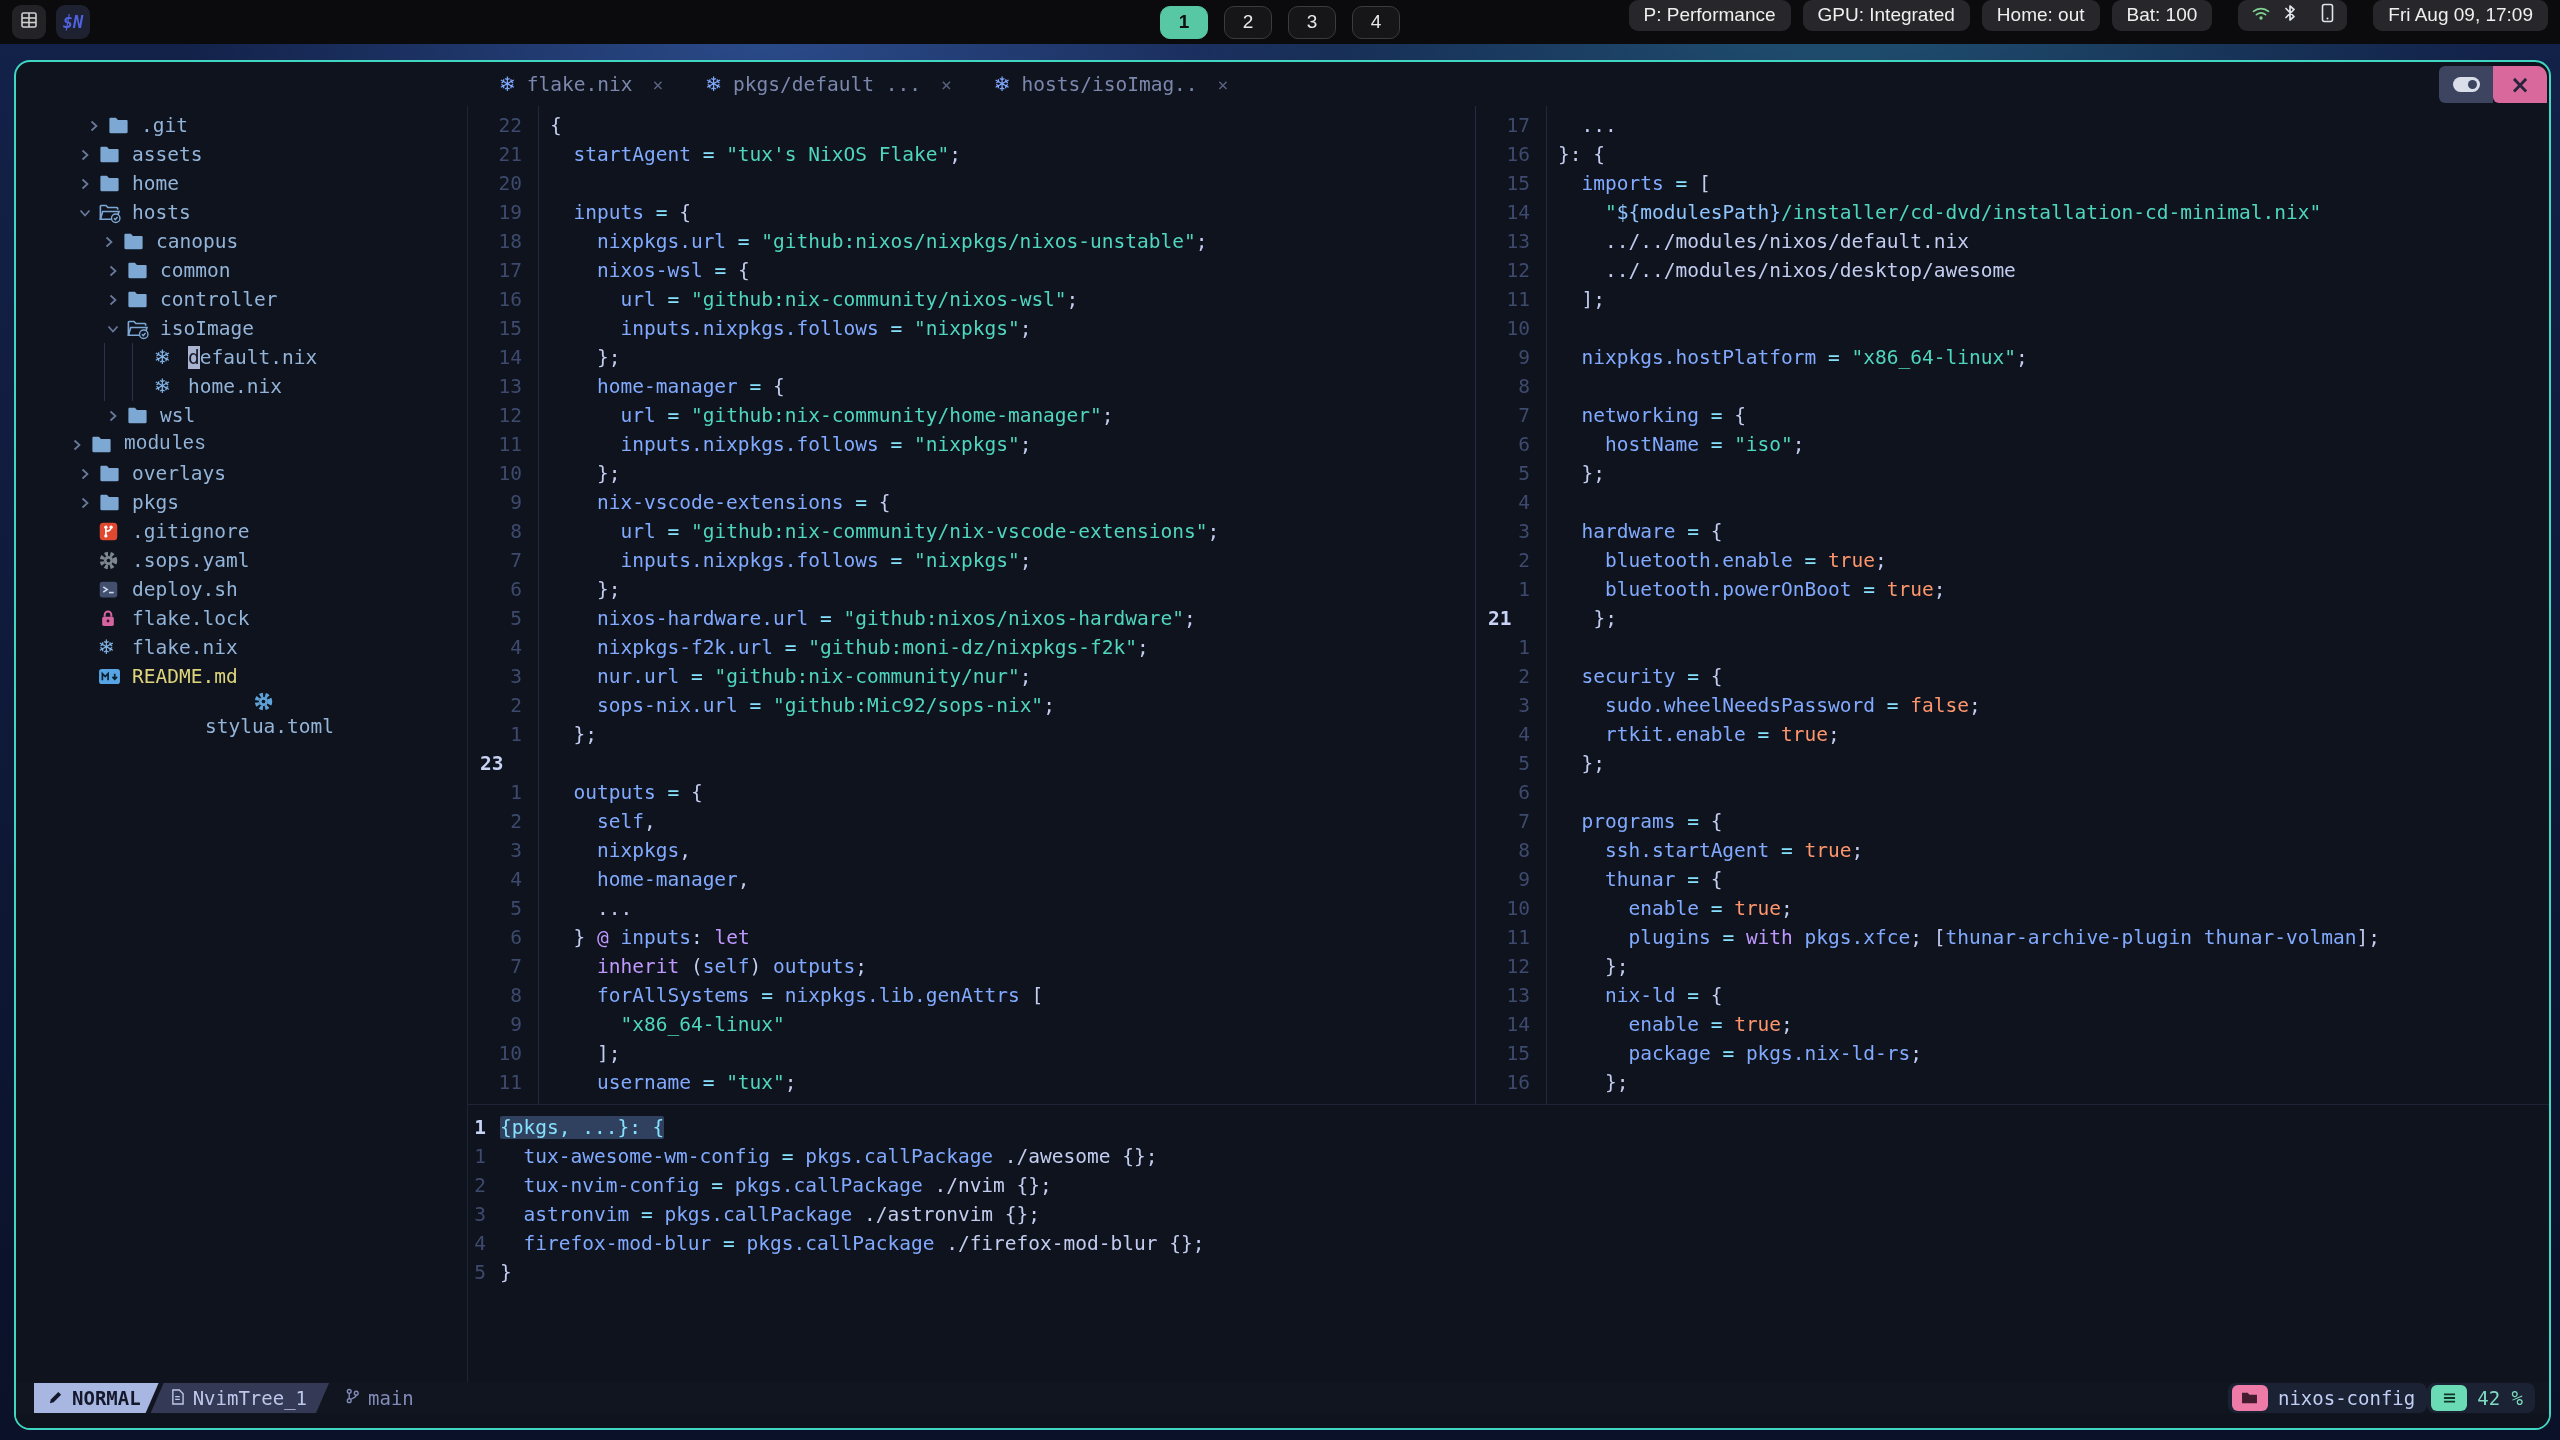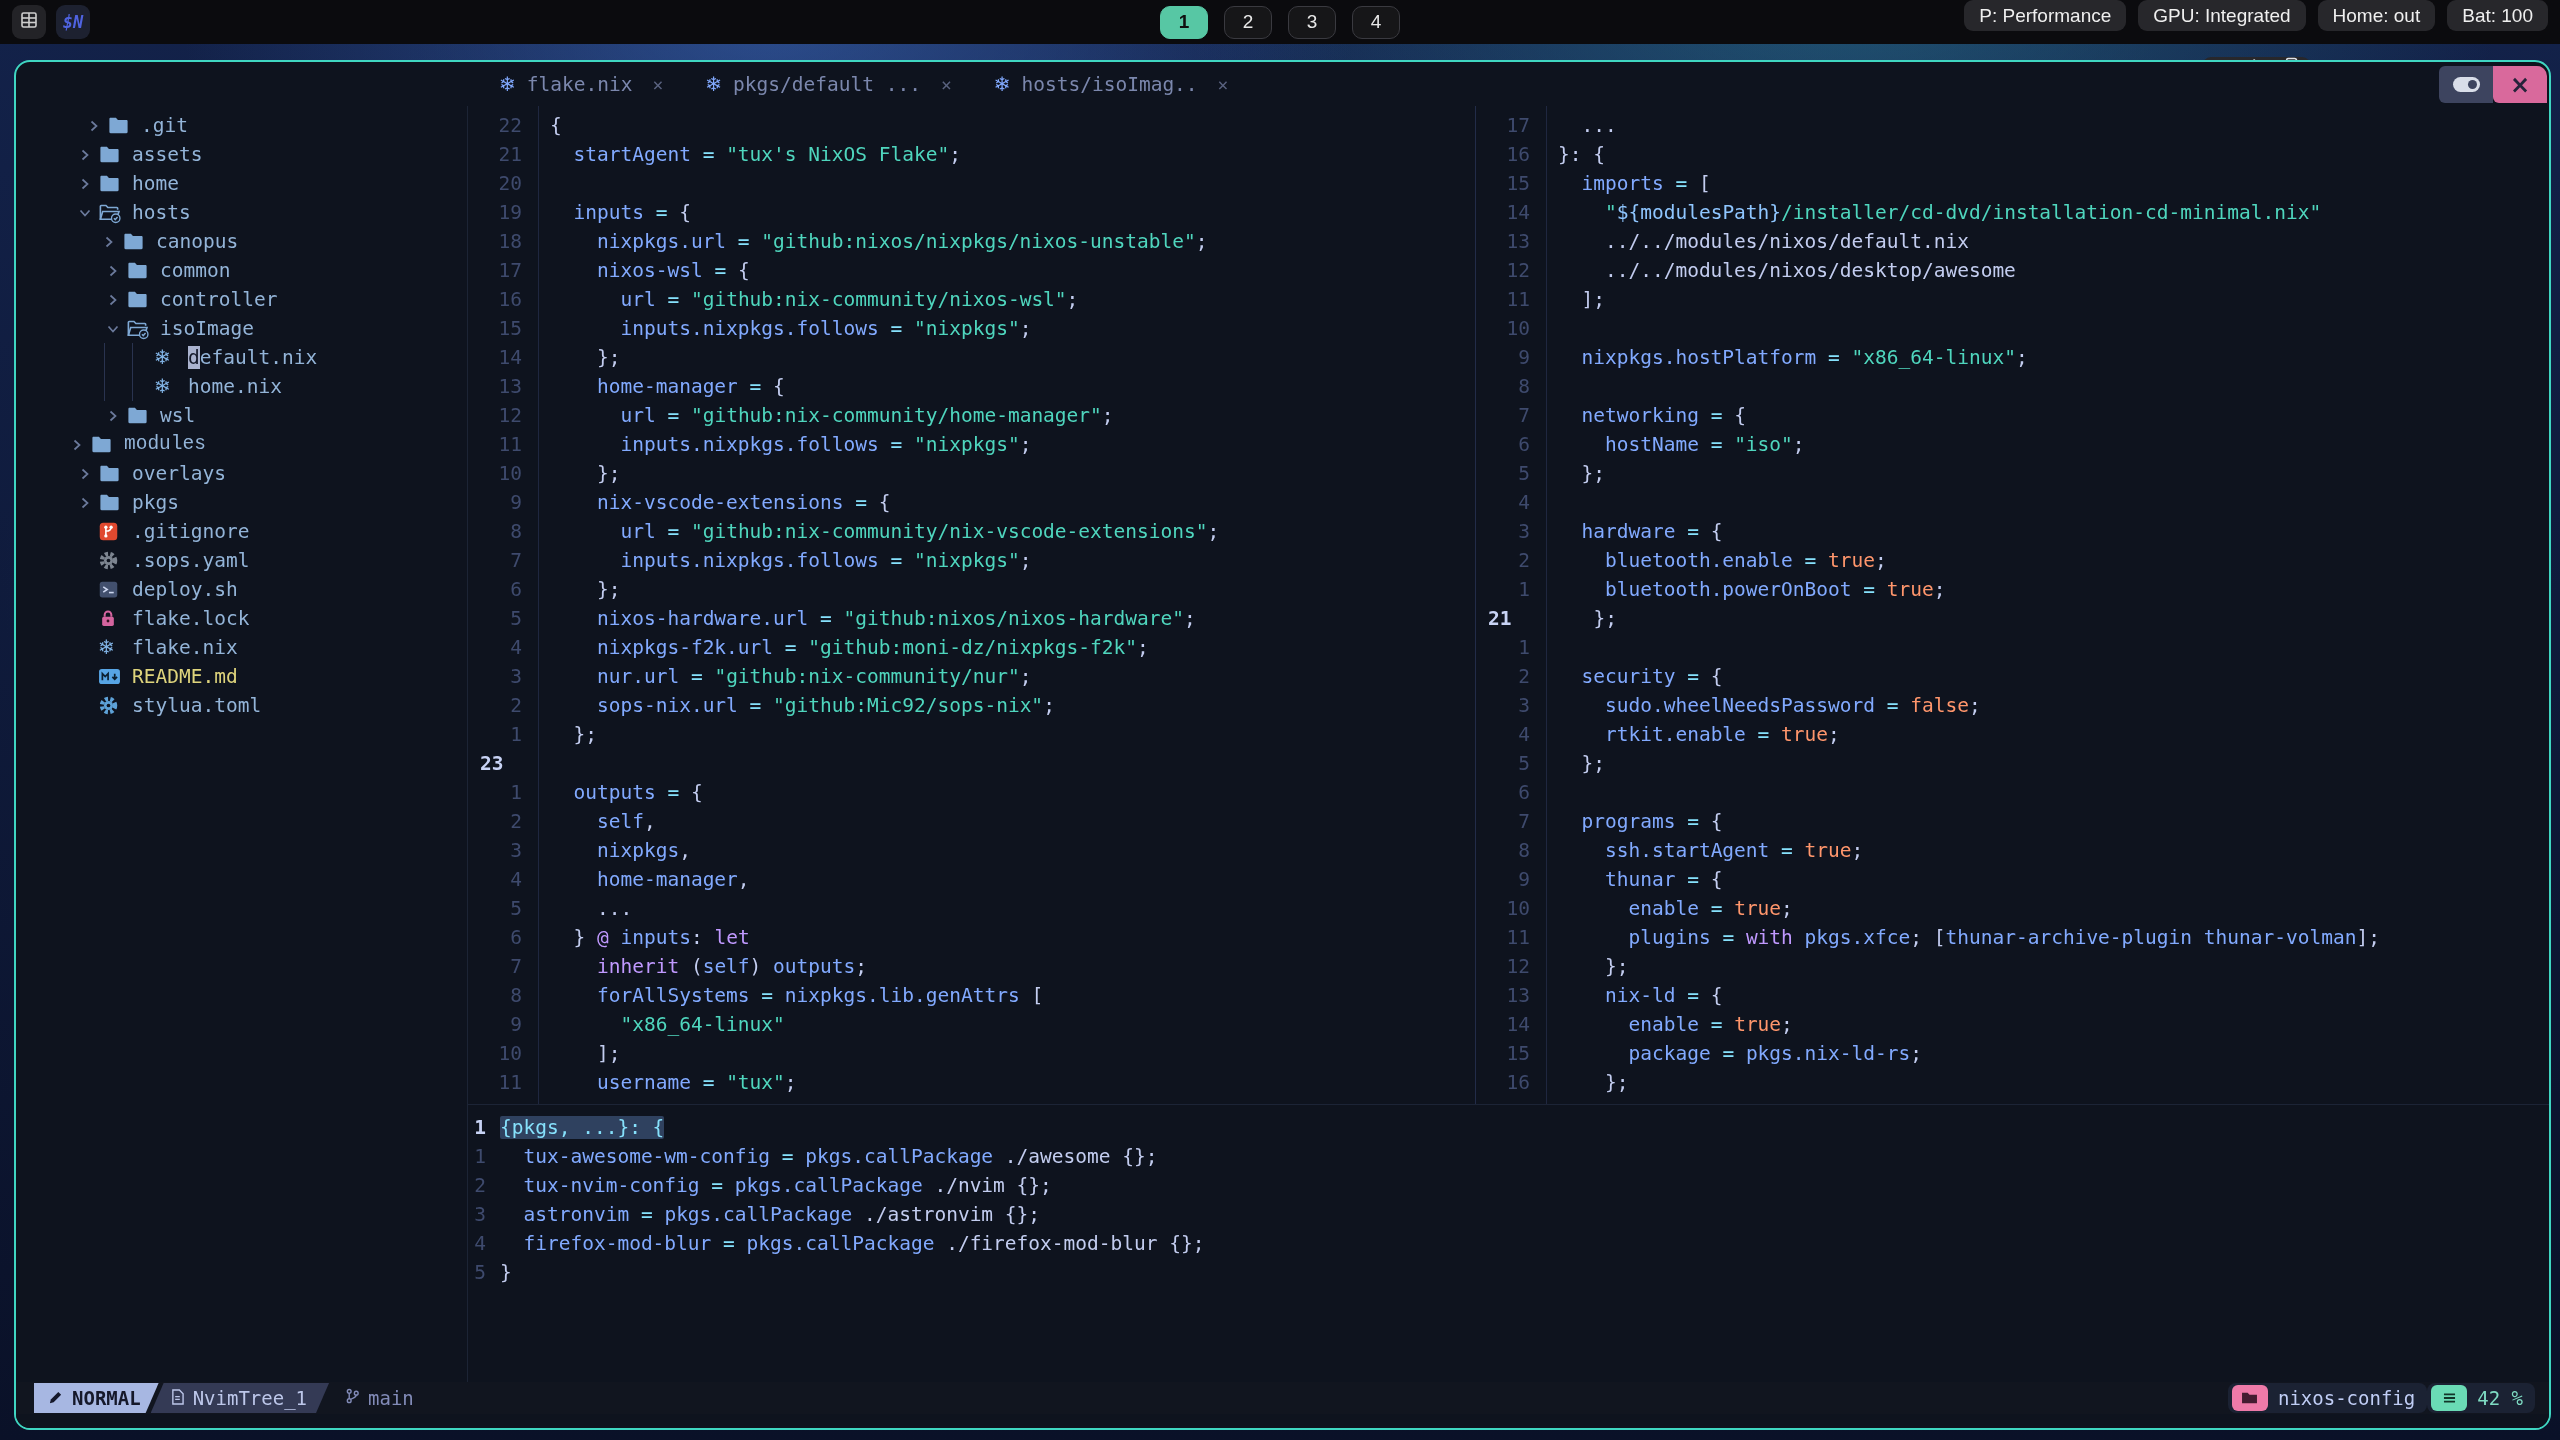--- a/index.html
+++ b/index.html
@@ -16,21 +16,21 @@
 
   
   .topbar{position:absolute;left:0;top:0;width:2560px;height:44px;background:#0b0b0e;display:flex;align-items:center;}
   .tb-left{position:absolute;left:12px;top:0;height:44px;display:flex;align-items:center;gap:10px;}
   .tb-btn{width:34px;height:34px;border-radius:9px;background:#232327;display:flex;align-items:center;justify-content:center;}
   .tb-btn.runner{background:#1d2130;color:#4f63e0;font:italic bold 17px "DejaVu Sans Mono",monospace;}
   .tb-center{position:absolute;left:50%;top:0;transform:translateX(-50%);height:44px;display:flex;align-items:center;gap:16px;}
   .ws{min-width:46px;height:31px;border-radius:10px;background:#161618;border:1px solid #3a3a40;color:#e8e8e8;
       display:flex;align-items:center;justify-content:center;font-size:19px;}
   .ws.active{background:#57c7a4;border-color:#57c7a4;color:#101010;font-weight:bold;}
-  .tb-right{position:absolute;right:12px;top:0;height:44px;display:flex;align-items:center;gap:26px;flex-direction:column;}
+  .tb-right{position:absolute;right:12px;top:0;height:30px;display:flex;align-items:center;gap:26px;}
   .pill{height:31px;border-radius:9px;background:#27272b;color:#efefef;display:flex;align-items:center;padding:0 15px;font-size:19px;}
   .pill.icons{gap:12px;padding:0 13px;}
   .ff-dot{width:19px;height:19px;border-radius:50%;background:radial-gradient(circle at 35% 30%, #ffd25e, #ff8a3c 45%, #e3386f 85%);}
 
   
   .win{position:absolute;left:14px;top:60px;width:2533px;height:1366px;background:#0e131e;
        border:2px solid #3fd6c2;border-radius:16px;overflow:hidden;display:flex;flex-direction:column;}
   .winbtns{position:absolute;top:4px;right:2px;display:flex;z-index:5;}
   .wbtn{width:54px;height:37px;display:flex;align-items:center;justify-content:center;}
   .wbtn.toggle{background:#3d445f;border-radius:6px 0 0 6px;}
@@ -285,21 +285,21 @@
                 <path d="M8 10V7.5a4 4 0 0 1 8 0V10" stroke="#d4649f" stroke-width="2.4" fill="none"></path>
                 <rect x="5" y="10" width="14" height="11" rx="2" fill="#d4649f"></rect>
                 <circle cx="12" cy="15" r="1.7" fill="#33111f"></circle>
               </svg></span><span class="tlabel">flake.lock</span></div>
           <div class="trow" style="padding-left: 56px;"><span class="tchev"></span><span class="ticon"><span style="font-family:'DejaVu Sans',sans-serif;font-size:20px;color:#83b6e8;">❄</span></span><span class="tlabel">flake.nix</span></div>
           <div class="trow" style="padding-left: 56px;"><span class="tchev"></span><span class="ticon"><svg width="23" height="19" viewBox="0 0 24 20">
                 <rect x="1" y="2" width="22" height="16" rx="3" fill="#57a5e5"></rect>
                 <path d="M4.5 14V7l3 3 3-3v7" stroke="#0c2030" stroke-width="1.8" fill="none"></path>
                 <path d="M17.5 7v5.5M15 10.5l2.5 2.5 2.5-2.5" stroke="#0c2030" stroke-width="1.8" fill="none"></path>
               </svg></span><span class="tlabel" style="color: rgb(222, 212, 124);">README.md</span></div>
-          <div class="trow" style="padding-left: 56px;"><span class="tchev"></span><span class="ticon"><svg width="21" height="21" viewBox="0 0 24 24">
+          <div class="trow" style="padding-left: 56px; flex-direction: column;"><span class="tchev"></span><span class="ticon"><svg width="21" height="21" viewBox="0 0 24 24">
                 <circle cx="12" cy="12" r="7.5" fill="none" stroke="#5ea2d8" stroke-width="5" stroke-dasharray="3.6 2.6"></circle>
                 <circle cx="12" cy="12" r="5.2" fill="#5ea2d8"></circle>
                 <circle cx="12" cy="12" r="2.1" fill="#0e131e"></circle>
               </svg></span><span class="tlabel">stylua.toml</span></div>
         </div>
       <div class="editor">
         <div class="panes">
           <div class="pane pane-left" id="pane-left">
               <div class="crow"><span class="ln">22</span><span class="code"><span class="c-fg">{</span></span></div>
               <div class="crow"><span class="ln">21</span><span class="code"><span class="c-fg">  </span><span class="c-blue">startAgent</span><span class="c-op"> = </span><span class="c-str">"tux's NixOS Flake"</span><span class="c-fg">;</span></span></div>

